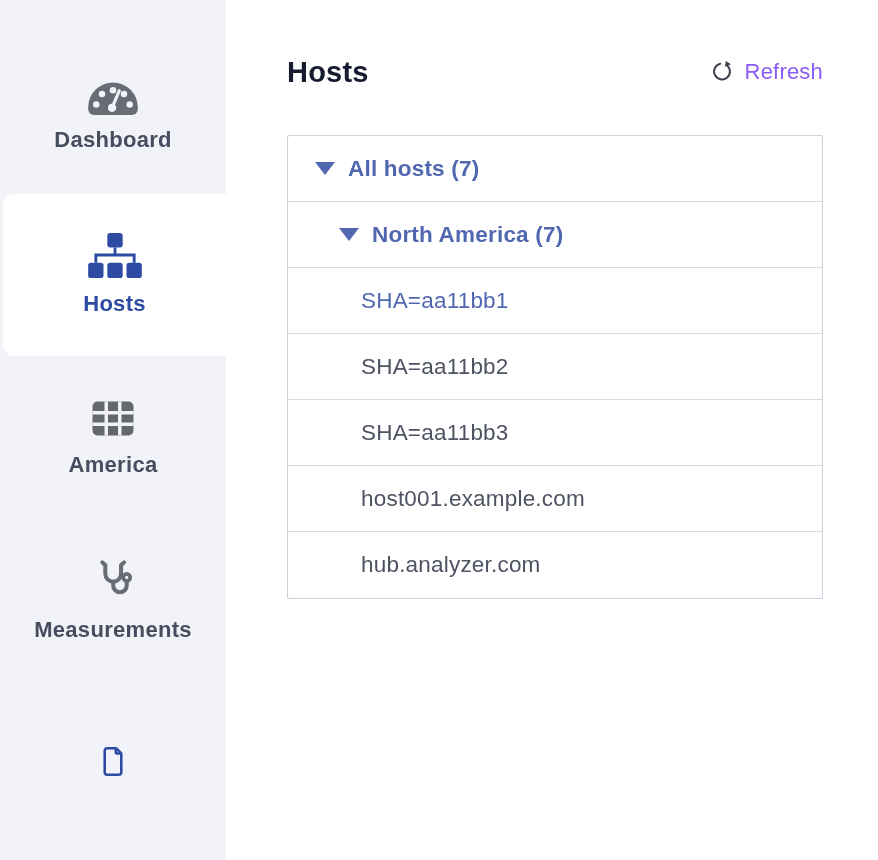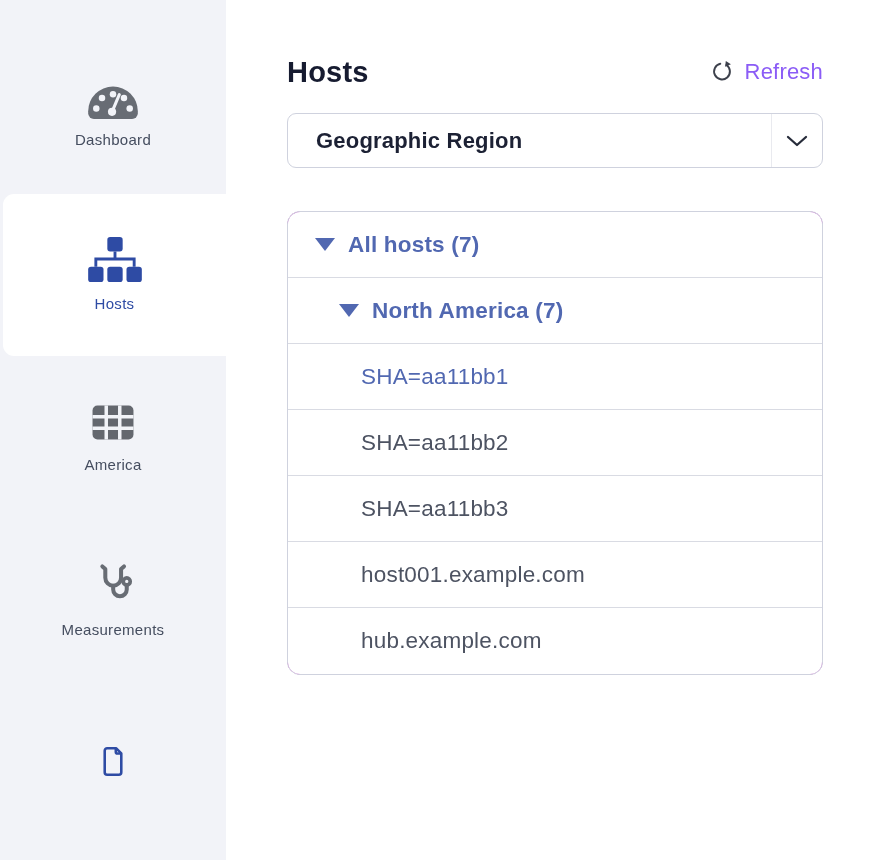--- a/index.html
+++ b/index.html
@@ -10,42 +10,42 @@
 
   
   .sidebar{width:226px;min-width:226px;height:860px;background:#f2f3f8;
            display:flex;flex-direction:column;}
   .nav-item{height:162px;width:100%;box-sizing:border-box;
             display:flex;flex-direction:column;align-items:center;justify-content:center;
             gap:13px;cursor:pointer;}
   .nav-item:first-child{margin-top:32px;}
   .nav-item.active{background:#ffffff;border-radius:11px 0 0 11px;
                    width:calc(100% - 3px);margin-left:3px;}
-  .nav-label{font-size:15px;font-weight:400;letter-spacing:.3px;color:#454d5f;line-height:1.1;}
+  .nav-label{font-size:22px;font-weight:700;letter-spacing:.3px;color:#454d5f;line-height:1.1;}
   .nav-item.blue .nav-label{color:#2e4ba4;}
   .nav-icon{display:flex;align-items:center;justify-content:center;}
 
   
   .main{flex:1;background:#ffffff;box-sizing:border-box;
         padding:52px 55px 0 61px;}
   .hdr{display:flex;align-items:center;justify-content:space-between;height:40px;}
   .title{margin:0;font-size:29px;font-weight:800;letter-spacing:.2px;color:#161b30;}
   .refresh{display:flex;align-items:center;gap:9px;background:none;border:none;
            padding:0;cursor:pointer;font-family:inherit;}
   .refresh-text{font-size:22px;color:#8b5cf6;letter-spacing:.2px;}
 
   .select{margin-top:21px;height:55px;box-sizing:border-box;border:1px solid #cfd2de;
           border-radius:9px;background:#fff;display:flex;align-items:stretch;
           justify-content:space-between;cursor:pointer;}
   .select-value{display:flex;align-items:center;padding-left:28px;
                 font-size:22px;font-weight:600;letter-spacing:.2px;color:#1c2134;}
   .select-caret{width:50px;border-left:1px solid #e9eaef;display:flex;
                 align-items:center;justify-content:center;}
 
-  .tree{margin-top:43px;border:1px solid #cfd2de;border-radius:13px;overflow:hidden;
+  .tree{margin-top:43px;border:1px solid #cfd2de;border-radius:2px;overflow:hidden;
         background:#a21caf;}
   .row{height:66px;box-sizing:border-box;display:flex;align-items:center;
        border-bottom:1px solid #d9dbe3;cursor:pointer;background:#fff;}
   .row:last-child{border-bottom:none;}
   .row-label{font-size:22.5px;letter-spacing:.2px;}
   .row.group .row-label{font-weight:700;color:#5168b1;}
   .row.host .row-label{font-weight:500;color:#4d5362;}
   .row.host.hl .row-label{color:#5168b1;}
   .lvl0{padding-left:27px;}
   .lvl1{padding-left:51px;}
@@ -133,28 +133,20 @@
         <span style="display:flex;">
           <svg width="26" height="26" viewBox="0 0 24 24">
             <path d="M9.5 4.4 A7.3 7.3 0 1 0 15.2 5.5" fill="none" stroke="#3d414c" stroke-width="1.8" stroke-linecap="round"></path>
             <path d="M13.9 7.1 L14.6 1.8 L19.3 4.9 Z" fill="#3d414c"></path>
           </svg>
         </span>
         <span class="refresh-text">Refresh</span>
       </button>
     </div>
 
-    <div class="select">
-      <span class="select-value">Geographic Region</span>
-      <span class="select-caret">
-        <svg width="22" height="12" viewBox="0 0 22 12">
-          <path d="M2 2 L11 10 L20 2" fill="none" stroke="#272c3a" stroke-width="2.3" stroke-linecap="round" stroke-linejoin="round"></path>
-        </svg>
-      </span>
-    </div>
 
     <div class="tree">
 
       <div class="row group lvl0">
         <span class="caret"></span>
         <span class="row-label">All hosts (7)</span>
       </div>
 
       <div class="row group lvl1">
         <span class="caret"></span>
@@ -173,19 +165,19 @@
         <span class="row-label">SHA=aa11bb3</span>
       </div>
 
 
 
       <div class="row host lvl2">
         <span class="row-label">host001.example.com</span>
       </div>
 
       <div class="row host lvl2">
-        <span class="row-label">hub.example.com</span>
+        <span class="row-label">hub.analyzer.com</span>
       </div>
 
     </div>
 
   </main>
 </div>
 
 </body></html>

